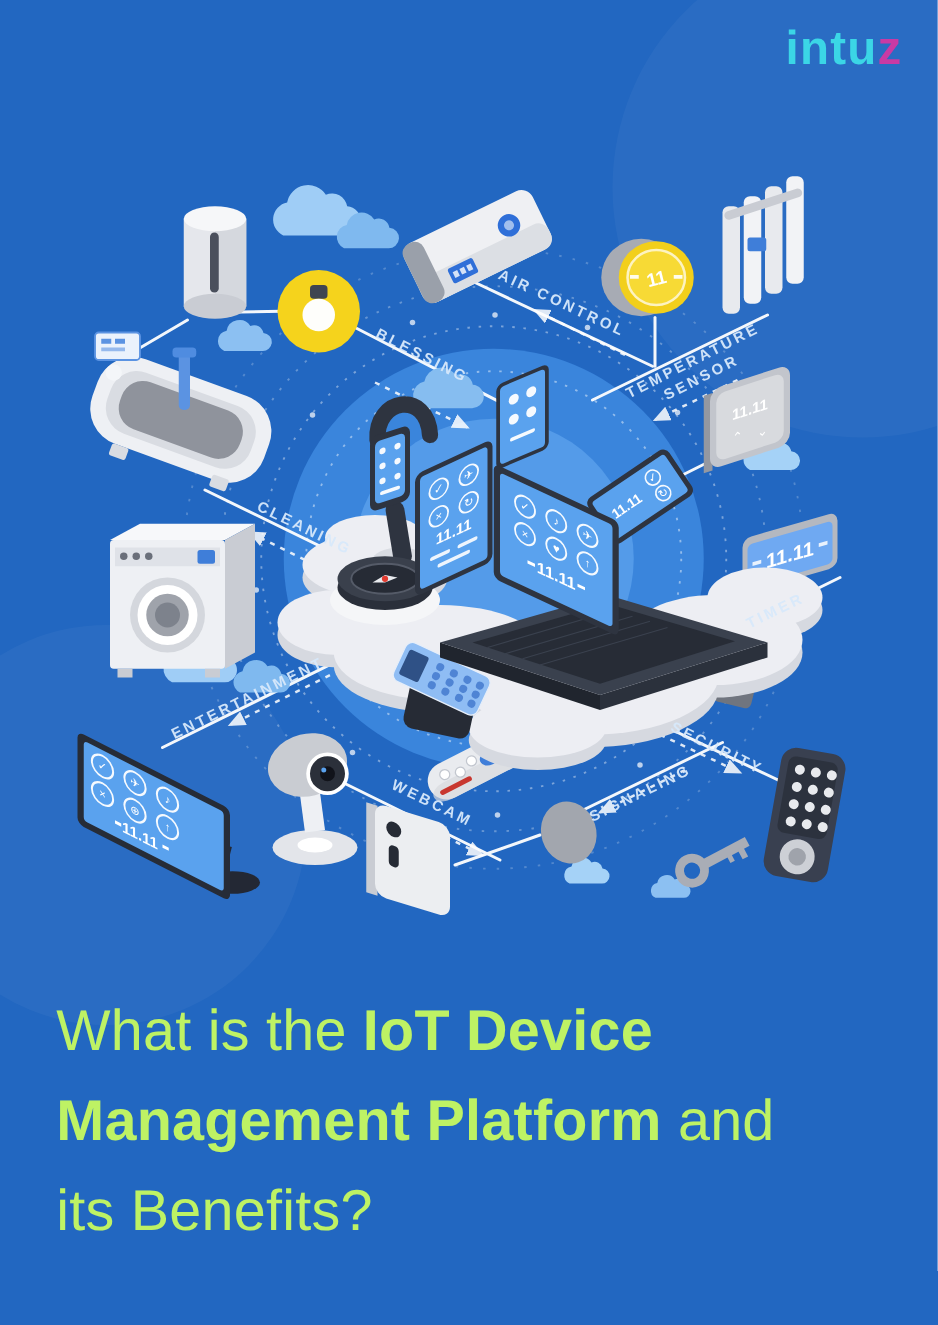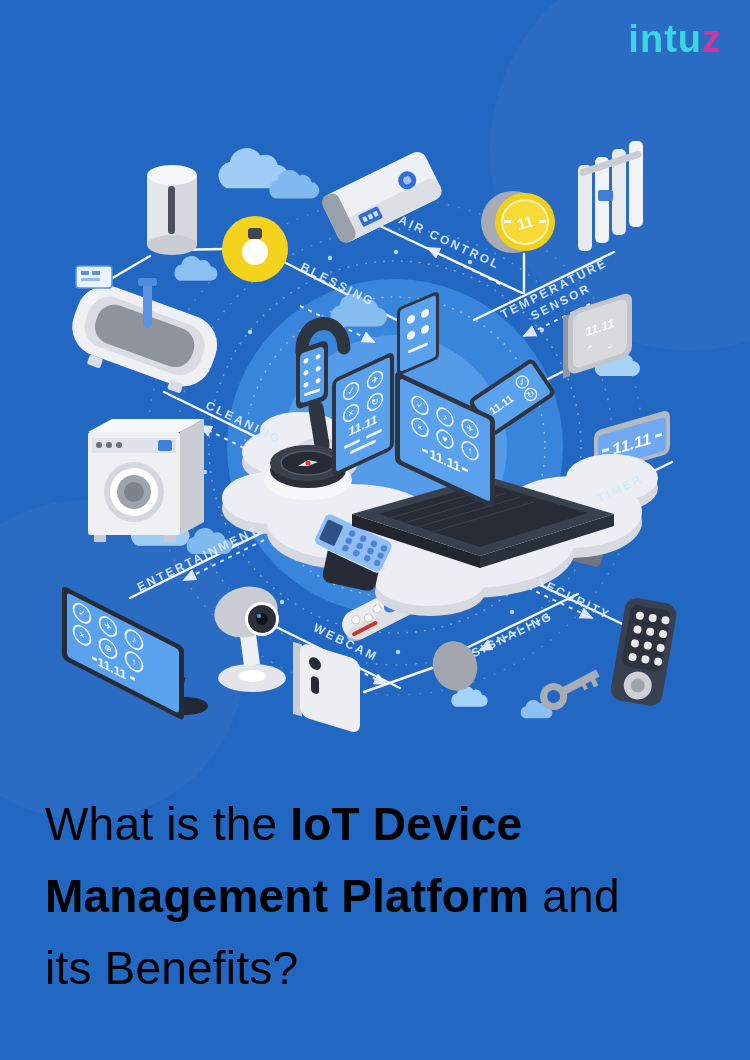--- a/index.html
+++ b/index.html
@@ -2,21 +2,21 @@
 <html><head>
 <meta charset="utf-8">
 <style>
   html,body{margin:0;padding:0;}
   .page{position:relative;width:750px;height:1060px;background:#2267C1;overflow:hidden;
         font-family:"Liberation Sans",sans-serif;}
   .logo{position:absolute;top:18px;right:28px;font-size:38px;font-weight:bold;
         letter-spacing:1px;color:#3BD6E6;margin-left:36px;}
   .logo .accent{color:#C93AA4;}
   .diagram-svg{position:absolute;top:0;left:0;}
-  .heading{position:absolute;left:45px;top:788px;width:612px;color:#000000;
+  .heading{position:absolute;left:45px;top:788px;width:612px;color:#bef264;
            font-size:46px;line-height:72px;font-weight:400;letter-spacing:0.2px;}
   .heading b{font-weight:700;}
   text{font-family:"Liberation Sans",sans-serif;}
   .lbl{fill:#D8E9FB;font-size:12px;font-weight:bold;letter-spacing:2.5px;opacity:.95;}
   .disp{fill:#ffffff;font-weight:bold;}
   .glyph{fill:#ffffff;font-size:9px;text-anchor:middle;}
 </style>
 </head>
 <body>
 

